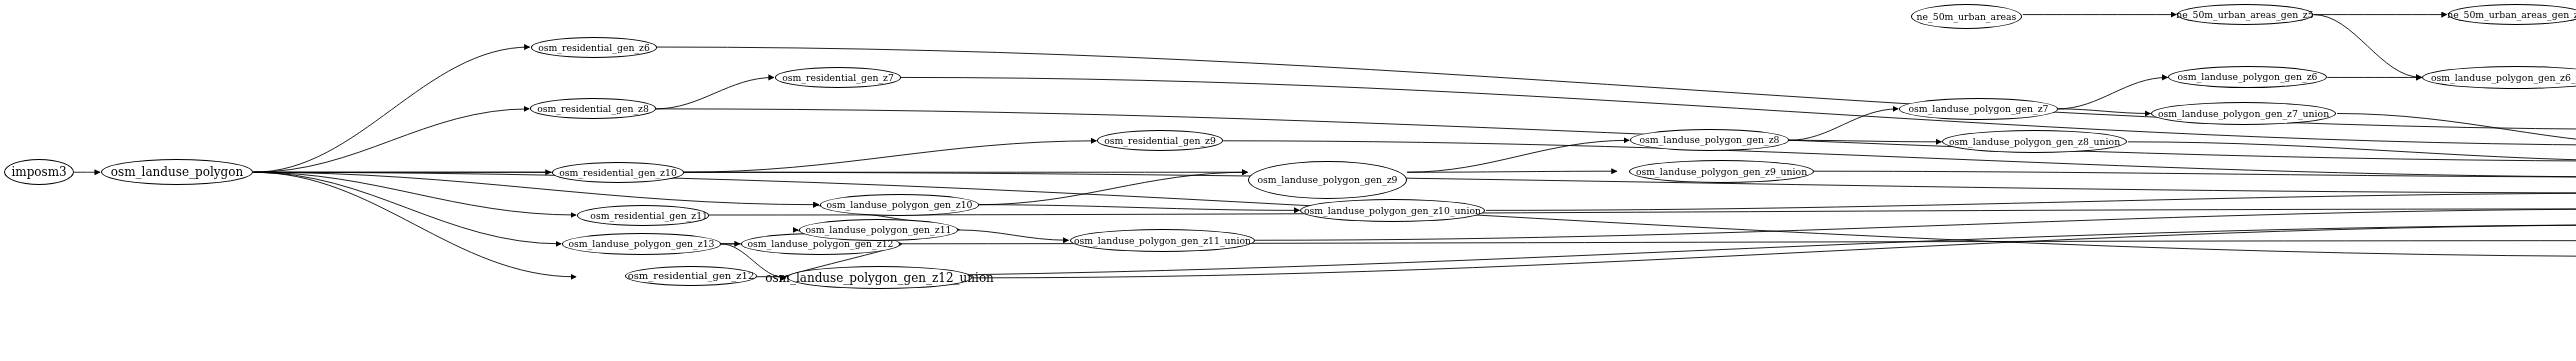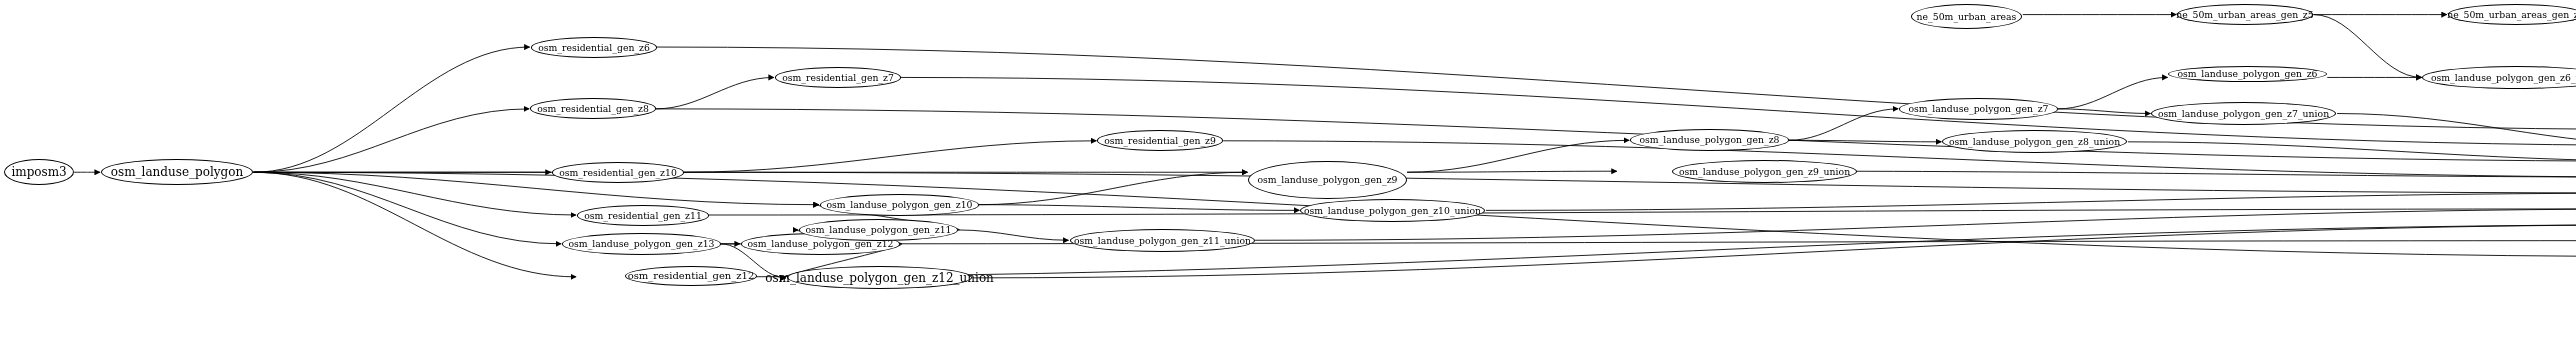--- a/index.html
+++ b/index.html
@@ -87,21 +87,21 @@
       </div>
       <div class="node" style="left: 530px; top: 98px; width: 126px; height: 20.6px; font-size: 9.3px;">
         <span>osm_residential_gen_z8</span>
       </div>
       <div class="node" style="left: 1097px; top: 130px; width: 126px; height: 20.6px; font-size: 9.3px;">
         <span>osm_residential_gen_z9</span>
       </div>
       <div class="node" style="left: 552px; top: 162px; width: 132px; height: 20.6px; font-size: 9.3px;">
         <span>osm_residential_gen_z10</span>
       </div>
-      <div class="node" style="left: 577px; top: 205px; width: 132px; height: 20.6px; font-size: 9.3px;">
+      <div class="node" style="left: 577px; top: 205px; width: 132px; height: 20.6px; font-size: 9.3px; justify-content: flex-end;">
         <span>osm_residential_gen_z11</span>
       </div>
       <div class="node" style="left: 562px; top: 233px; width: 159px; height: 21.6px; font-size: 9.3px;">
         <span>osm_landuse_polygon_gen_z13</span>
       </div>
       <div class="node" style="left: 577px; top: 266px; width: 132px; height: 20px; font-size: 10px; margin-left: 48px;">
         <span>osm_residential_gen_z12</span>
       </div>
       <div class="node" style="left: 741px; top: 233px; width: 159px; height: 21.6px; font-size: 9.3px;">
         <span>osm_landuse_polygon_gen_z12</span>
@@ -117,36 +117,36 @@
       </div>
       <div class="node" style="left: 820px; top: 194px; width: 159px; height: 21.6px; font-size: 9.3px;">
         <span>osm_landuse_polygon_gen_z10</span>
       </div>
       <div class="node" style="left: 1300px; top: 199px; width: 185px; height: 23px; font-size: 9.3px; align-items: center;">
         <span>osm_landuse_polygon_gen_z10_union</span>
       </div>
       <div class="node" style="left: 1248px; top: 161px; width: 159px; height: 38px; font-size: 9.3px;">
         <span>osm_landuse_polygon_gen_z9</span>
       </div>
-      <div class="node" style="left: 1672px; top: 160px; width: 185px; height: 23px; font-size: 9.3px;">
+      <div class="node" style="left: 1629px; top: 160px; width: 185px; height: 23px; font-size: 9.3px;">
         <span>osm_landuse_polygon_gen_z9_union</span>
       </div>
       <div class="node" style="left: 1630px; top: 129px; width: 159px; height: 21.6px; font-size: 9.3px;">
         <span>osm_landuse_polygon_gen_z8</span>
       </div>
       <div class="node" style="left: 1942px; top: 130px; width: 185px; height: 23px; font-size: 9.3px;">
         <span>osm_landuse_polygon_gen_z8_union</span>
       </div>
       <div class="node" style="left: 1899px; top: 98px; width: 159px; height: 21.6px; font-size: 9.3px;">
         <span>osm_landuse_polygon_gen_z7</span>
       </div>
       <div class="node" style="left: 2151px; top: 102px; width: 185px; height: 23px; font-size: 9.3px;">
         <span>osm_landuse_polygon_gen_z7_union</span>
       </div>
-      <div class="node" style="left: 2168px; top: 66px; width: 159px; height: 16px; font-size: 9.3px;">
+      <div class="node" style="left: 2168px; top: 66px; width: 159px; height: 22px; font-size: 9.3px;">
         <span>osm_landuse_polygon_gen_z6</span>
       </div>
       <div class="node" style="left: 2422px; top: 66px; width: 189px; height: 23px; font-size: 9.3px;">
         <span>osm_landuse_polygon_gen_z6_union</span>
       </div>
       <div class="node" style="left: 1911px; top: 4.1px; width: 111px; height: 25px; font-size: 9.3px;">
         <span>ne_50m_urban_areas</span>
       </div>
       <div class="node" style="left: 2177px; top: 4.1px; width: 136px; height: 20.6px; font-size: 9.3px;">
         <span>ne_50m_urban_areas_gen_z5</span>

